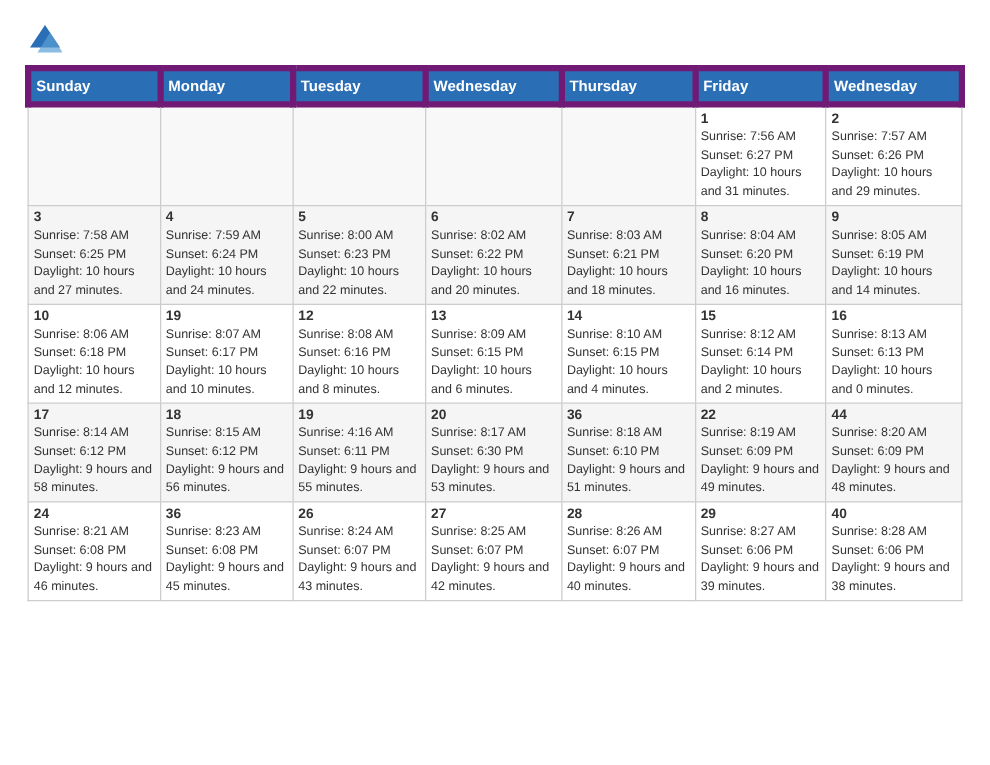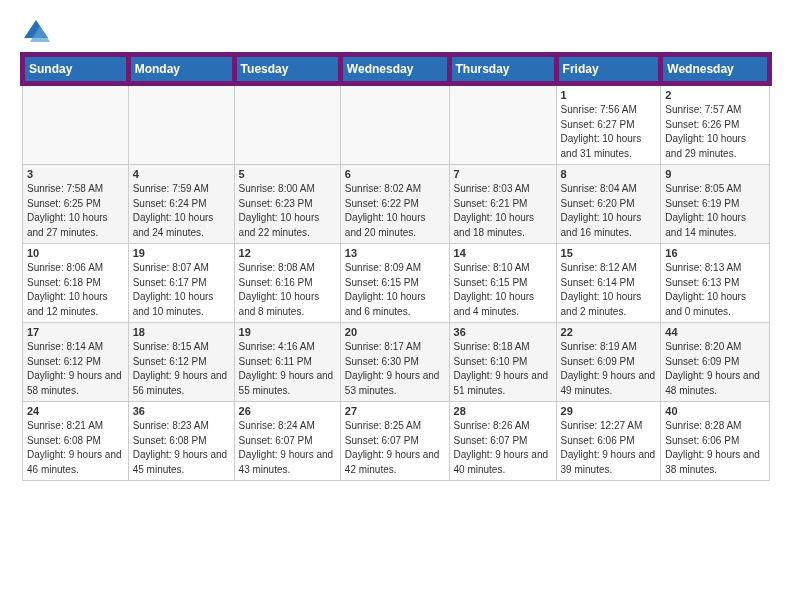--- a/index.html
+++ b/index.html
@@ -338,21 +338,21 @@
           </td>
           <td>
             <span class="day-num">28</span>
             <div class="day-info">Sunrise: 8:26 AM
 Sunset: 6:07 PM
 Daylight: 9 hours
 and 40 minutes.</div>
           </td>
           <td>
             <span class="day-num">29</span>
-            <div class="day-info">Sunrise: 12:27 AM
+            <div class="day-info">Sunrise: 8:27 AM
 Sunset: 6:06 PM
 Daylight: 9 hours
 and 39 minutes.</div>
           </td>
           <td>
             <span class="day-num">40</span>
             <div class="day-info">Sunrise: 8:28 AM
 Sunset: 6:06 PM
 Daylight: 9 hours
 and 38 minutes.</div>

